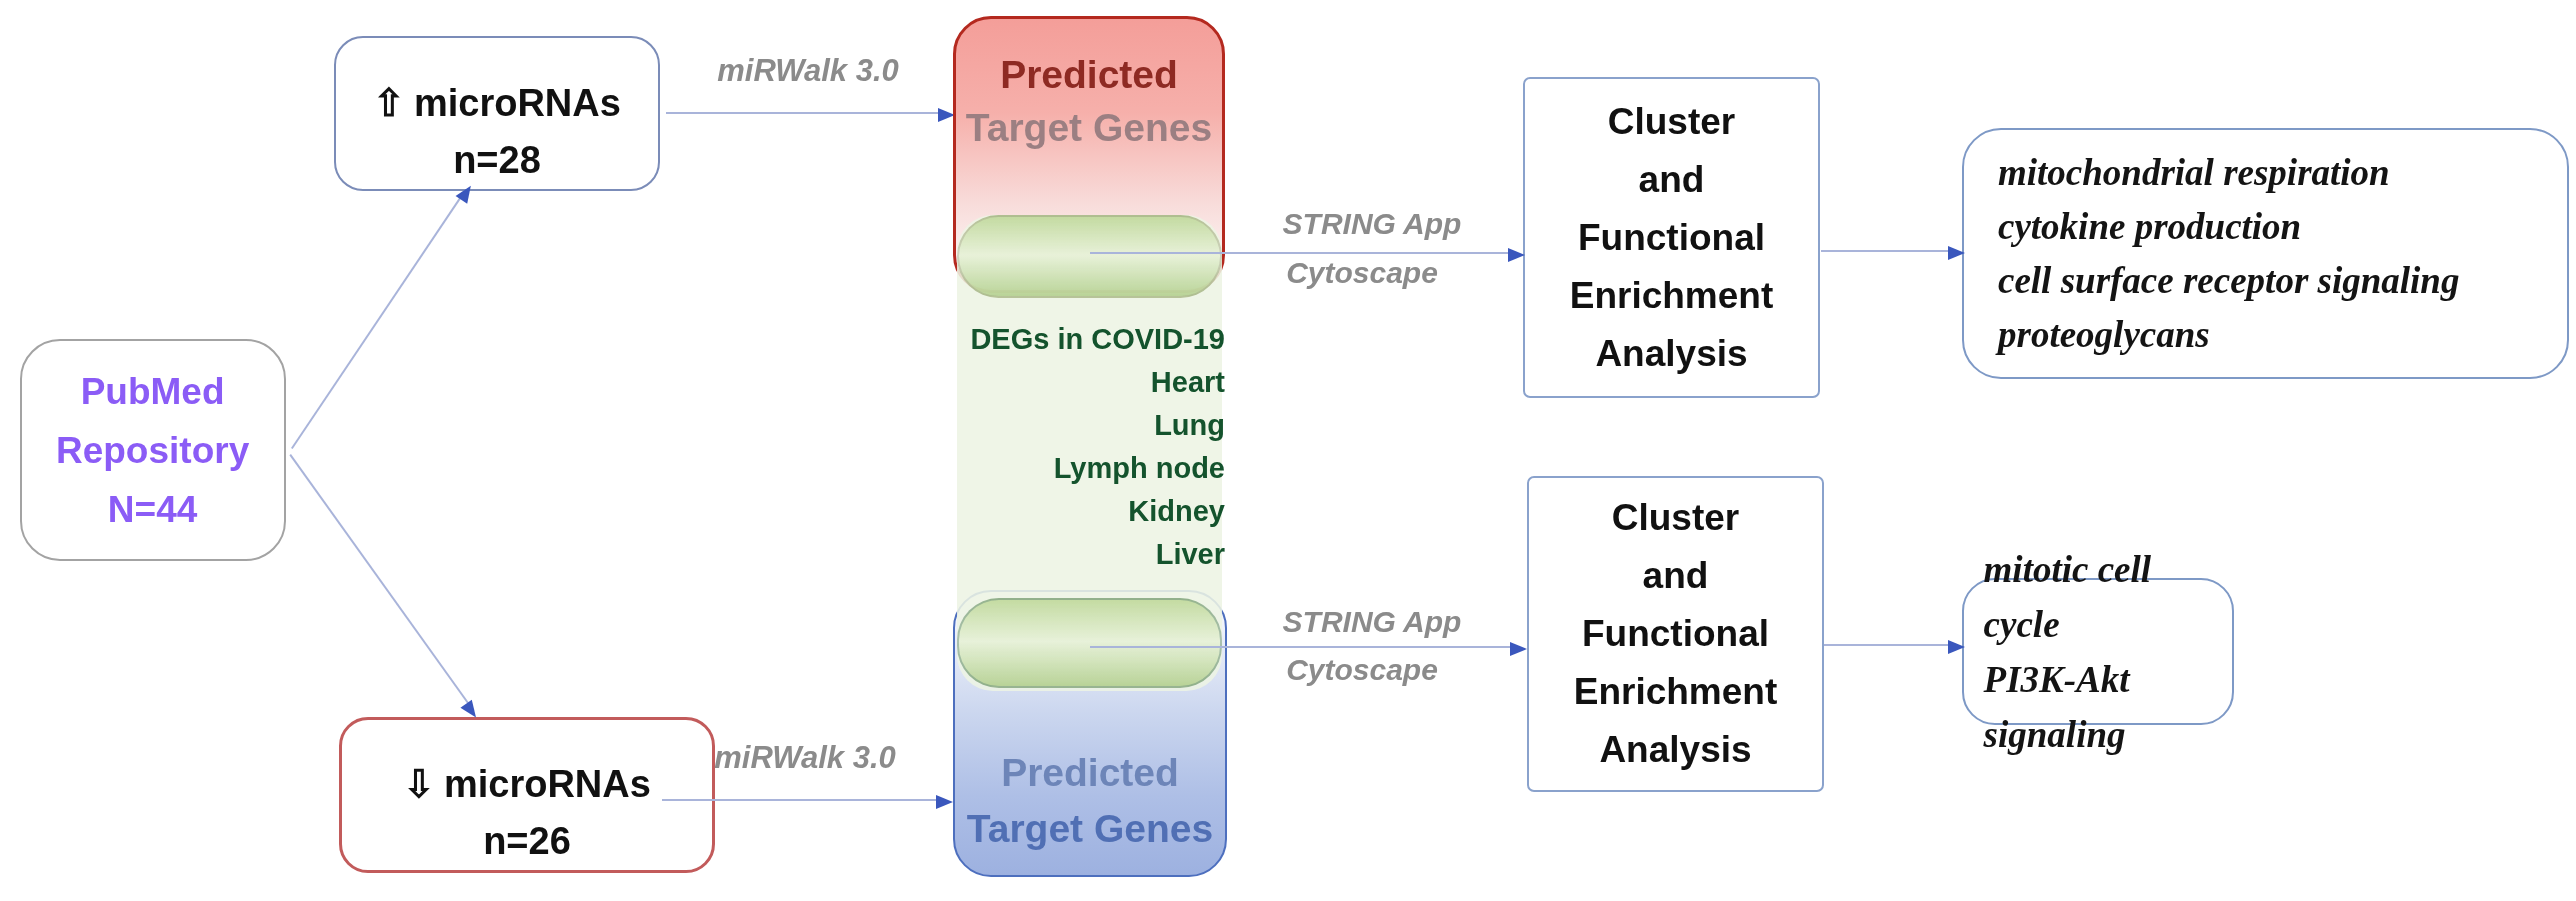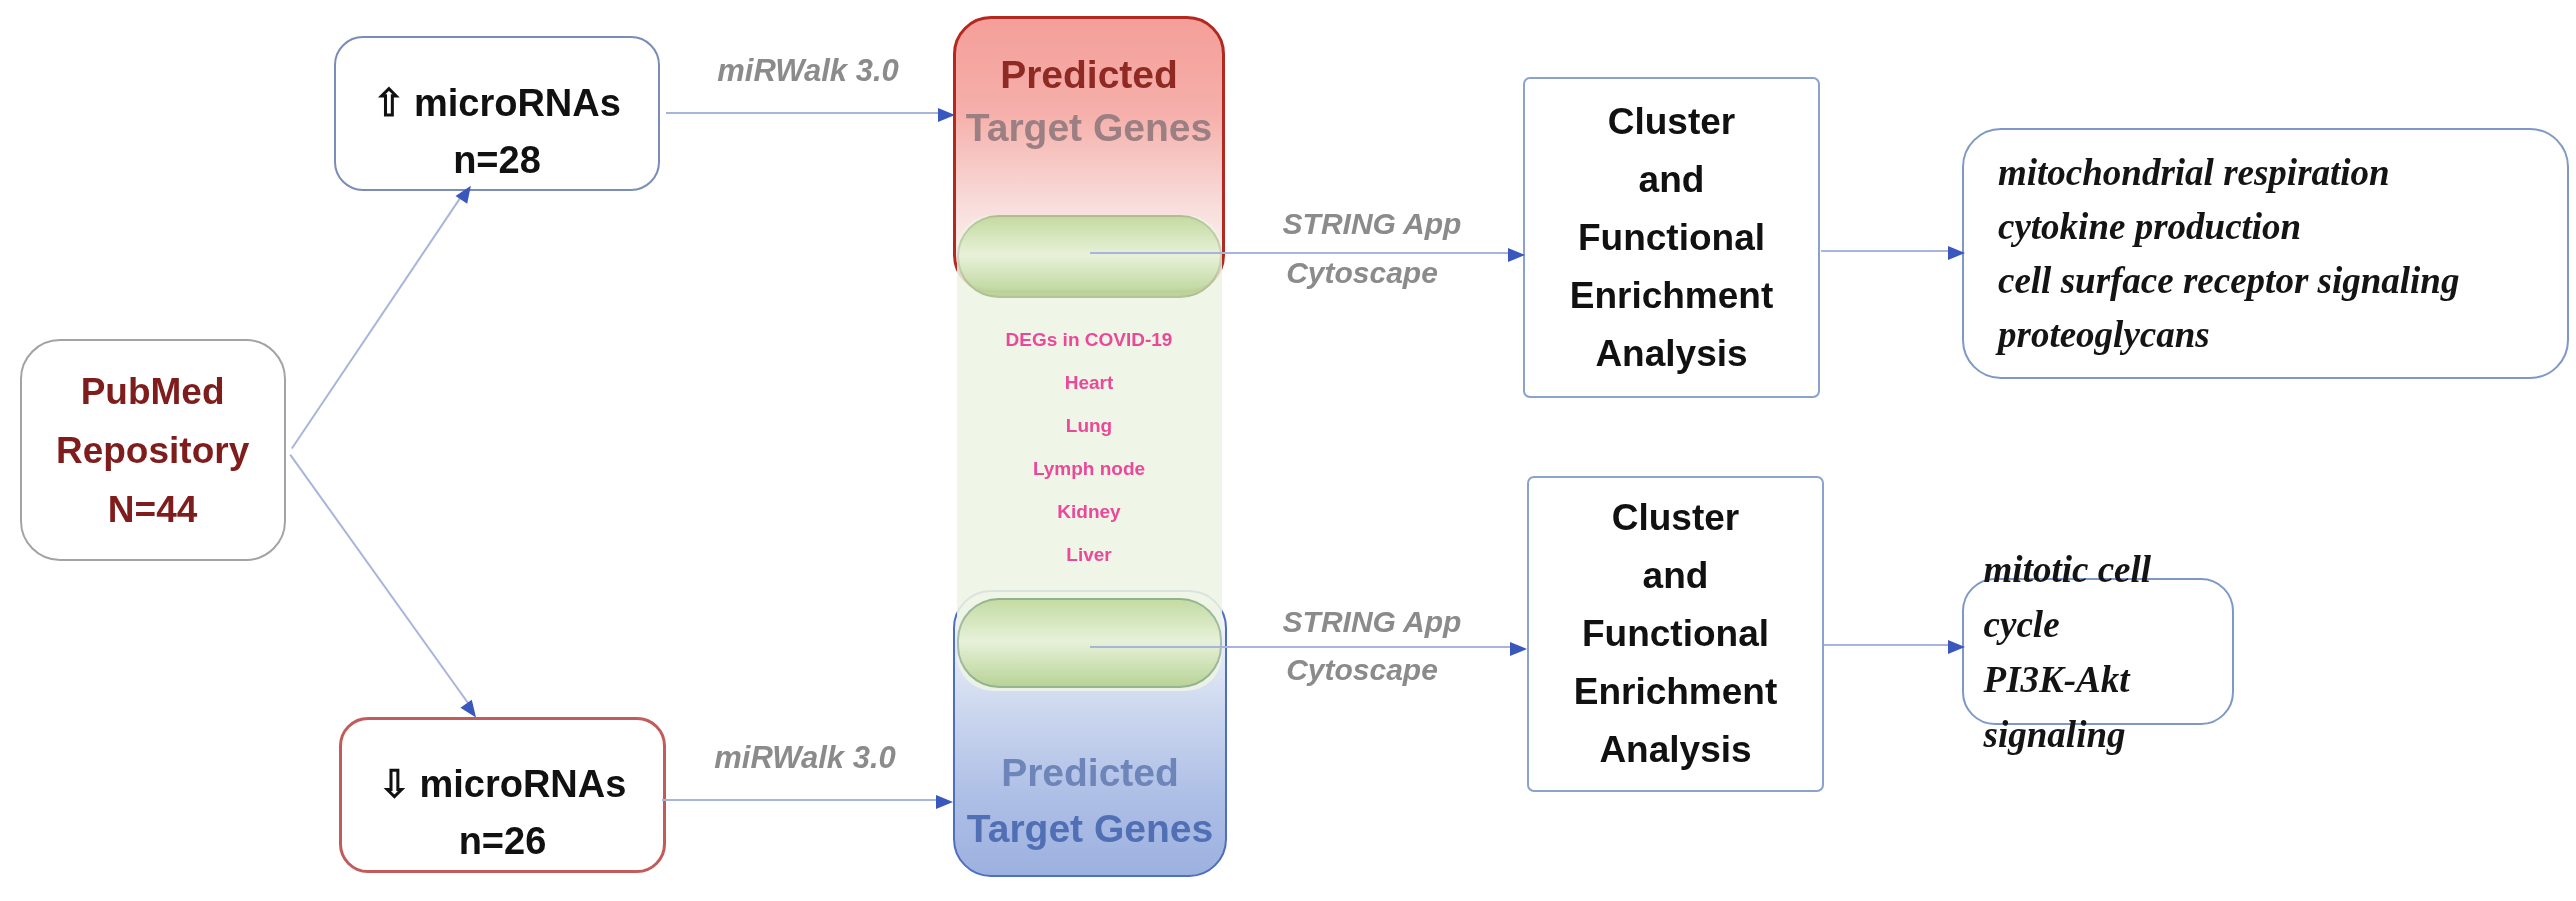--- a/index.html
+++ b/index.html
@@ -4,27 +4,27 @@
 <style>
   html,body{margin:0;padding:0;background:#ffffff;}
   #canvas{position:relative;width:2576px;height:901px;background:#ffffff;overflow:hidden;
           font-family:"Liberation Sans", sans-serif;}
 
   .box{position:absolute;box-sizing:border-box;background:#ffffff;}
 
   
   .pubmed{left:19.6px;top:339px;width:266px;height:222px;border:2.6px solid #a3a3a3;border-radius:40px;
           display:flex;flex-direction:column;justify-content:center;align-items:center;
-          font-weight:bold;font-size:37px;line-height:59px;color:#7f1d1d;}
+          font-weight:bold;font-size:37px;line-height:59px;color:#8b5cf6;}
 
   
   .mirna{display:flex;flex-direction:column;justify-content:flex-end;align-items:center;
          font-weight:bold;font-size:38px;line-height:57px;color:#111;}
   .mirna-up{left:334px;top:36px;width:326px;height:155px;border:2.6px solid #7b8cb8;border-radius:29px;}
-  .mirna-down{left:339px;top:717px;width:327px;height:156px;border:3.3px solid #c25b5b;border-radius:29px;}
+  .mirna-down{left:339px;top:717px;width:376px;height:156px;border:3.3px solid #c25b5b;border-radius:29px;}
   .mirna .glyph{margin-right:9px;}
 
   
   .redbox{left:953px;top:16.3px;width:272px;height:277px;border:3.3px solid #b4291f;border-radius:38px;
           background:linear-gradient(180deg,#f49e99 0%,#f6b0ab 35%,#f8dcda 68%,rgba(250,244,242,0.12) 100%);
           z-index:2;text-align:center;}
   .redbox .l1{margin-top:34px;font-weight:bold;font-size:39px;color:#8e2a23;}
   .redbox .l2{margin-top:9px;font-weight:bold;font-size:39px;color:#9b7f82;}
 
   .greenrect{left:957px;top:215px;width:265px;height:476px;border-radius:36px;
@@ -35,22 +35,22 @@
   .cap-bottom{left:957px;top:598px;width:265px;height:90px;border:2px solid rgba(96,134,122,0.45);}
 
   .bluebox{left:953px;top:590px;width:274px;height:287px;border:2.6px solid #4d6fbe;border-radius:38px;
            background:linear-gradient(180deg,rgba(240,244,252,0.15) 0%,#ccd7ef 42%,#aebfe6 72%,#9db1e0 100%);
            z-index:2;}
   .blue-text{position:absolute;left:953px;top:745px;width:274px;z-index:5;text-align:center;
              font-weight:bold;font-size:39px;line-height:56px;}
   .blue-text .l1{color:#6d85b8;}
   .blue-text .l2{color:#506fb4;}
 
-  .degs{position:absolute;left:953px;top:318px;width:272px;z-index:5;text-align:center;
-        font-weight:bold;font-size:19px;line-height:43px;color:#ec4899;}
+  .degs{position:absolute;left:953px;top:318px;width:272px;z-index:5;text-align:right;
+        font-weight:bold;font-size:29px;line-height:43px;color:#14532d;}
 
   
   .cluster{border:2.6px solid #8aa2cc;border-radius:7px;display:flex;flex-direction:column;
            justify-content:center;align-items:center;font-weight:bold;font-size:37px;line-height:58px;color:#111;}
   .cluster-top{left:1523px;top:77px;width:297px;height:321px;}
   .cluster-bottom{left:1527px;top:476px;width:297px;height:316px;}
 
   
   .result{border:2.6px solid #7e99c6;font-family:"Liberation Serif", serif;font-style:italic;font-weight:600;
           color:#141414;display:flex;flex-direction:column;justify-content:center;}

